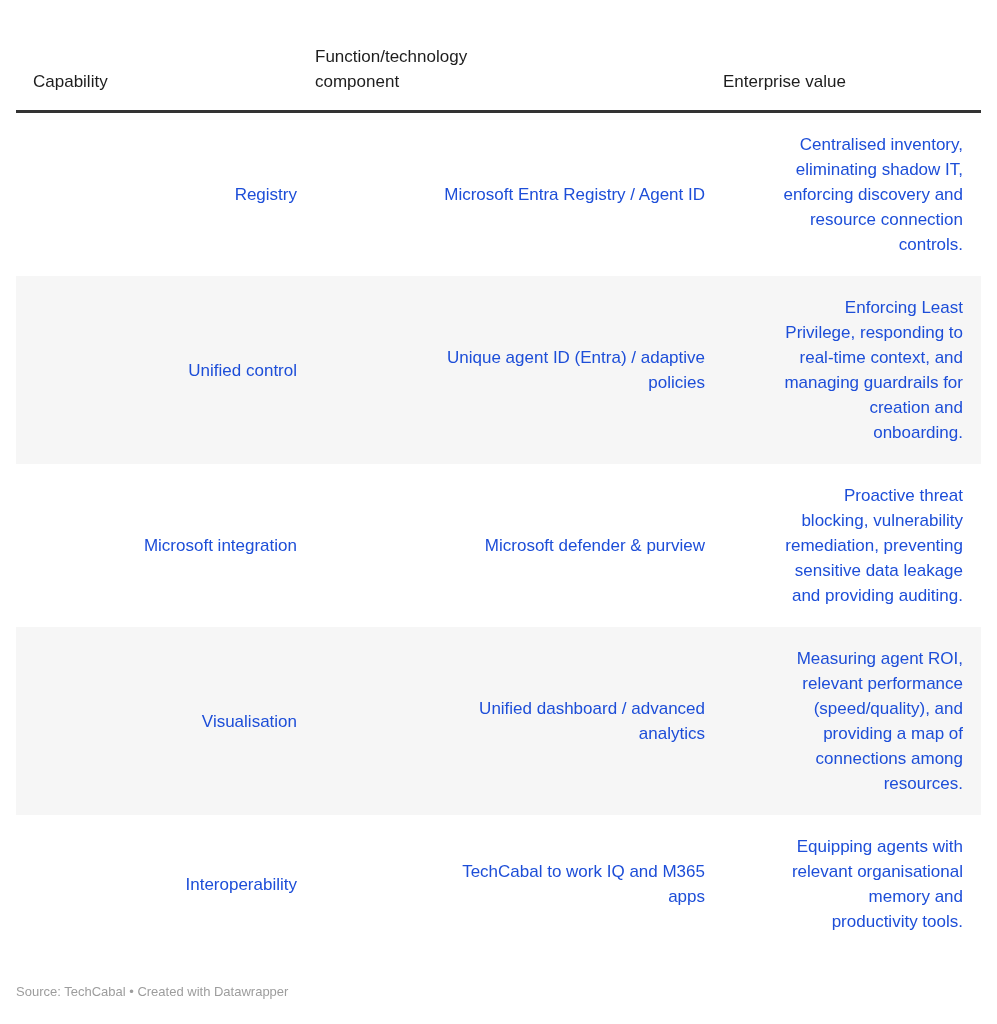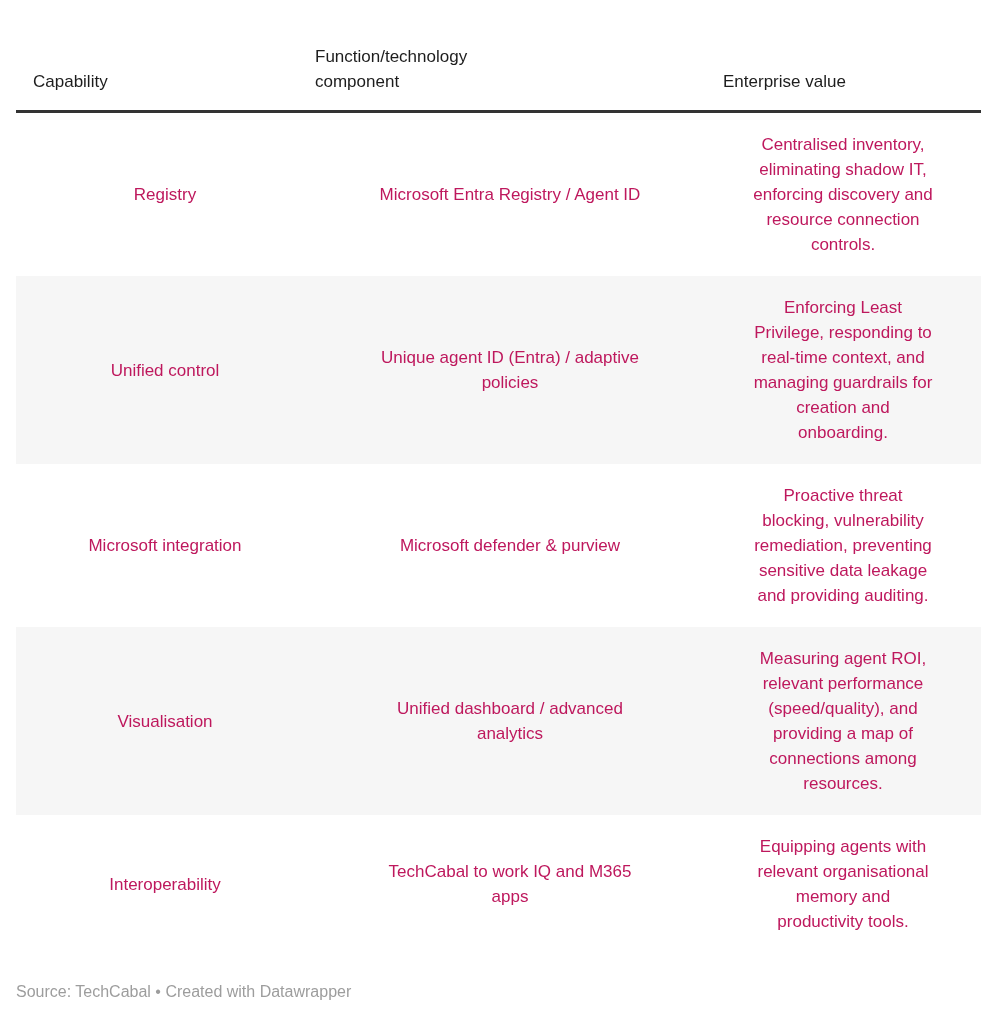--- a/index.html
+++ b/index.html
@@ -33,36 +33,36 @@
     color: #1d1d1d;
     padding: 0 18px 16px 0;
     white-space: pre-line;
   }
   thead tr {
     border-bottom: 3px solid #333333;
   }
   tbody td {
     font-size: 17px;
     line-height: 25px;
-    color: #be185d;
+    color: #1d4ed8;
     vertical-align: middle;
-    text-align: center;
+    text-align: right;
     padding: 19px 18px 19px 0;
     white-space: pre-line;
   }
   thead th:first-child,
   tbody td:first-child {
     padding-left: 17px;
   }
   tbody tr.stripe {
     background: #f6f6f6;
   }
   .footer {
     margin-top: 28px;
-    font-size: 16px;
+    font-size: 13px;
     line-height: 22px;
     color: #9d9d9d;
   }
 </style>
 </head>
 <body>
 
 <div class="page">
 
   <table class="dw-table">

